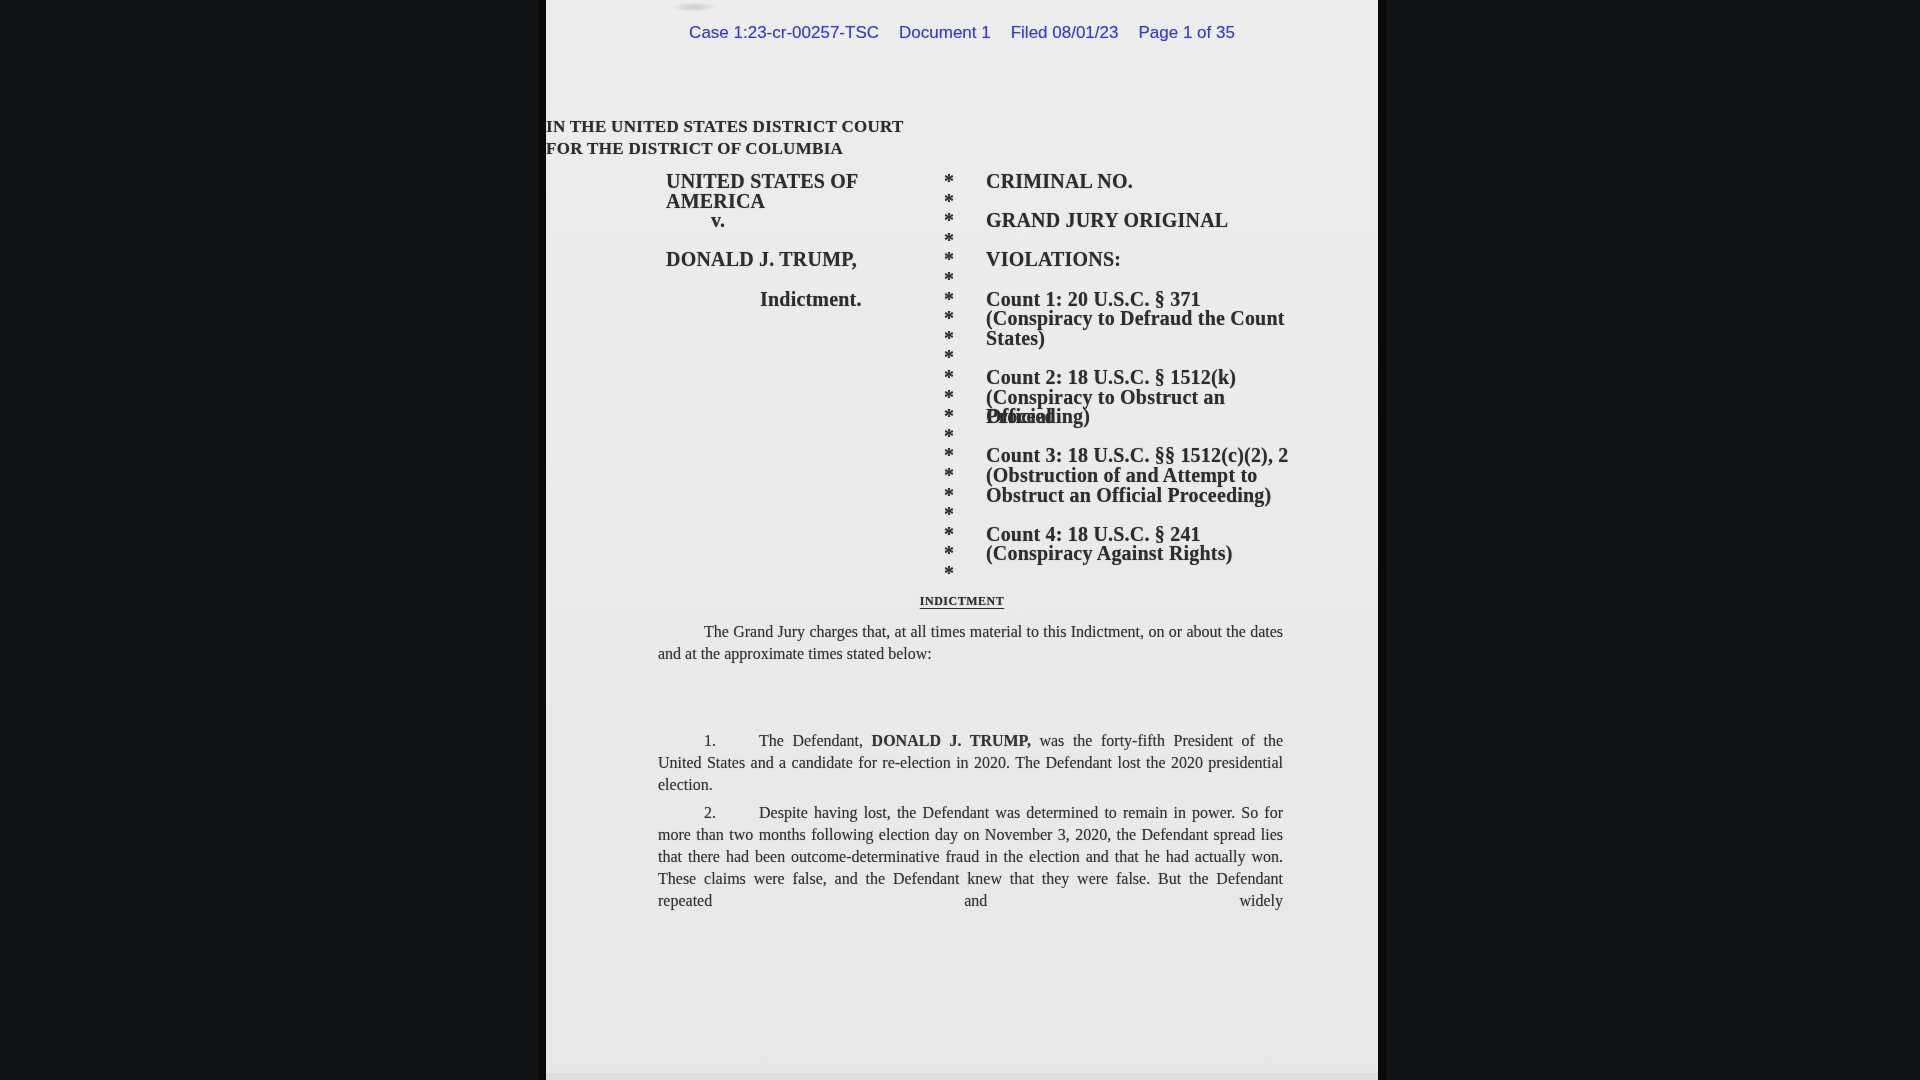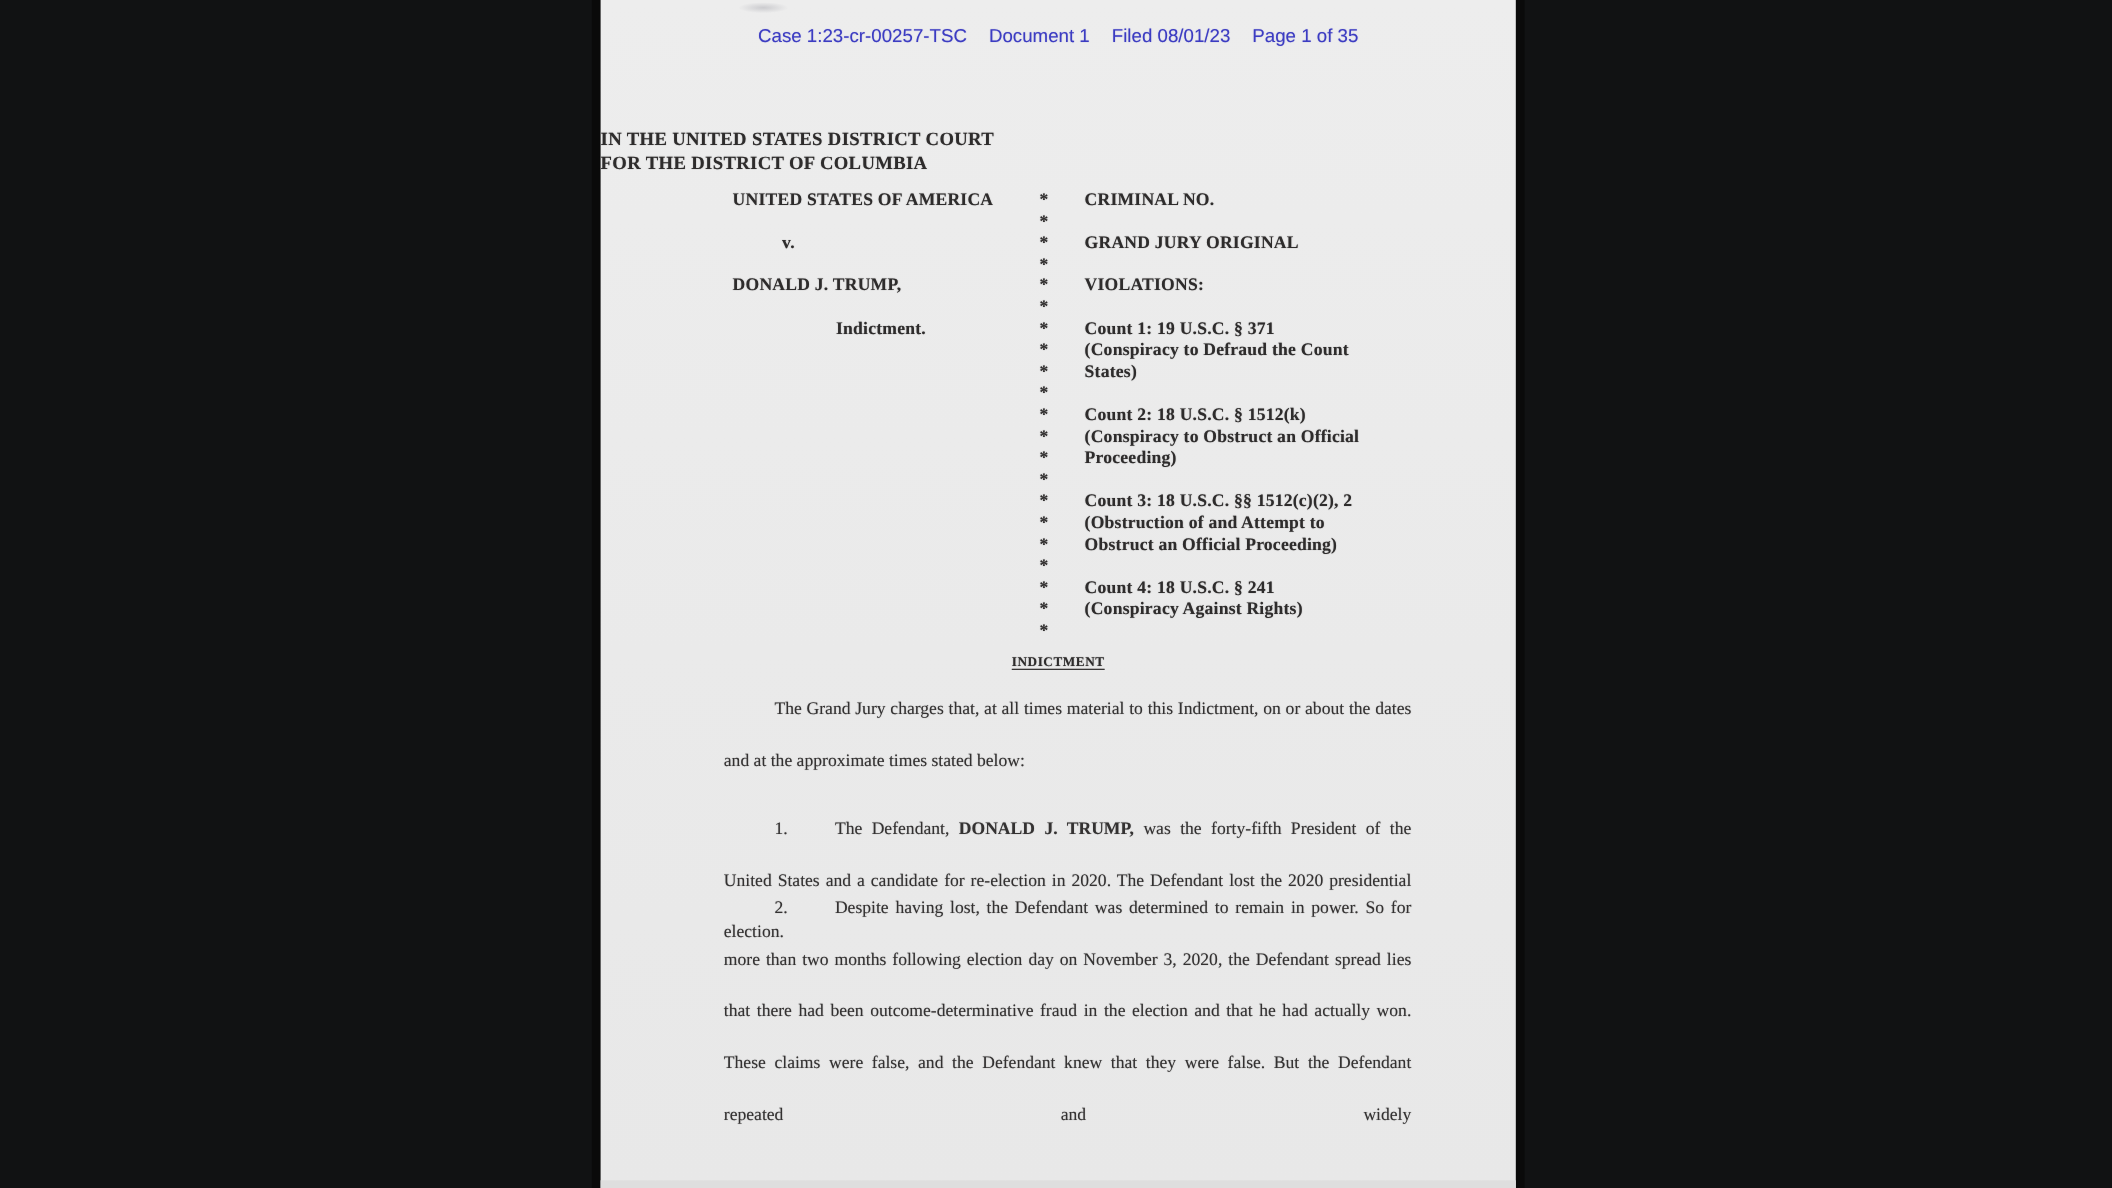--- a/index.html
+++ b/index.html
@@ -9,36 +9,36 @@
         background:linear-gradient(180deg,#ededed 0%,#eaeaea 55%,#e8e8e8 100%);
         box-shadow:-8px 0 0 #0a0a0a, 8px 0 0 #0a0a0a;}
   .pacer{position:absolute;top:12px;left:0;width:100%;text-align:center;
          font-family:"Liberation Sans",sans-serif;font-size:17px;line-height:21px;
          color:#3c3cc2;text-shadow:0 0 1px rgba(60,60,194,.45);}
   .pacer span{display:inline-block;margin:10px 10px;}
   .court-title{position:absolute;top:116px;left:0;width:100%;text-align:left;
          font-weight:bold;font-size:17px;line-height:21.5px;letter-spacing:.3px;
          color:#2e2c2c;text-shadow:0 0 1px rgba(46,44,44,.5);}
   .caption{position:absolute;top:172px;left:112px;width:633px;
-         font-weight:bold;font-size:16px;color:#2e2c2c;letter-spacing:.2px;
+         font-weight:bold;font-size:20px;color:#2e2c2c;letter-spacing:.2px;
          text-shadow:0 0 1px rgba(46,44,44,.5);}
   .crow{display:flex;height:19.6px;line-height:19.6px;}
   .cl{width:270px;padding-left:8px;box-sizing:border-box;}
   .cl.lv{padding-left:53px;}
   .cl.ld{padding-left:102px;}
   .cs{width:42px;text-align:center;}
   .cr{flex:1;padding-left:16px;}
   .heading{position:absolute;left:0;width:100%;text-align:center;
          font-weight:bold;font-size:12px;letter-spacing:.5px;color:#2e2c2c;
          text-decoration:underline;text-underline-offset:3px;
          text-shadow:0 0 1px rgba(46,44,44,.5);}
   #indictment-heading{top:594px;}
   #introduction-heading{top:700px;}
   .bodypara{position:absolute;left:112px;width:625px;margin:0;
-         font-size:16px;line-height:47px;text-align:justify;color:#343232;
+         font-size:16px;line-height:22px;text-align:justify;color:#343232;
          text-shadow:0 0 1px rgba(52,50,50,.45);}
   .bodypara{text-indent:46px;}
   #charge-paragraph{top:621px;}
   #paragraph-1{top:730px;}
   #paragraph-2{top:802px;text-align-last:justify;}
   .pnum{display:inline-block;width:55px;text-indent:0;}
   .page-bottom-strip{position:absolute;left:0;bottom:0;width:100%;height:7px;background:#dedede;}
   .scan-smudge{position:absolute;left:125px;top:2px;width:46px;height:10px;border-radius:50%;
          background:radial-gradient(ellipse at center,rgba(140,140,150,.35),rgba(140,140,150,0) 70%);}
   b{font-weight:bold;}
@@ -87,21 +87,21 @@
         <div class="cr">VIOLATIONS:</div>
       </div>
       <div class="crow">
         <div class="cl"></div>
         <div class="cs">*</div>
         <div class="cr"></div>
       </div>
       <div class="crow">
         <div class="cl ld">Indictment.</div>
         <div class="cs">*</div>
-        <div class="cr">Count 1: 19 U.S.C. § 371</div>
+        <div class="cr">Count 1: 20 U.S.C. § 371</div>
       </div>
       <div class="crow">
         <div class="cl"></div>
         <div class="cs">*</div>
         <div class="cr">(Conspiracy to Defraud the Count</div>
       </div>
       <div class="crow">
         <div class="cl"></div>
         <div class="cs">*</div>
         <div class="cr">States)</div>

